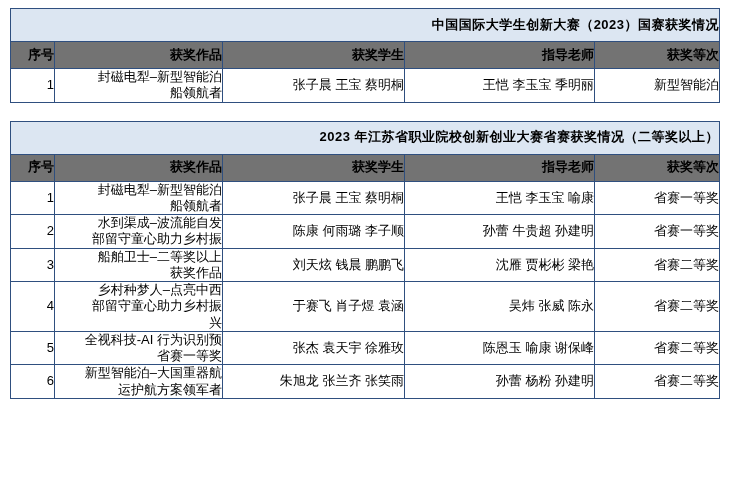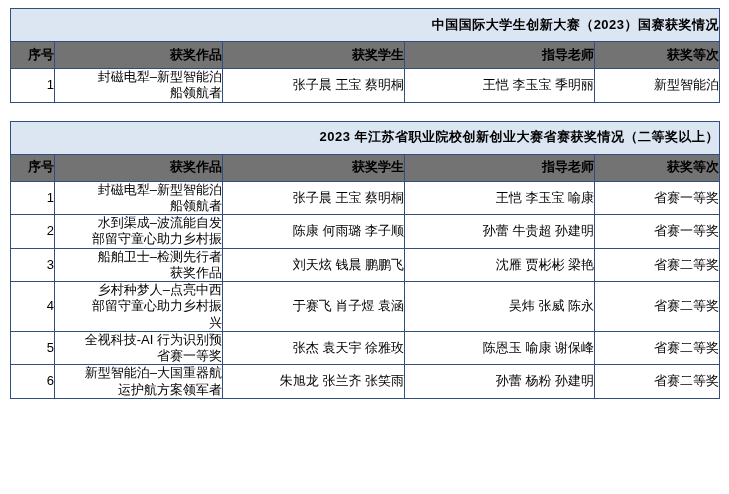--- a/index.html
+++ b/index.html
@@ -162,21 +162,21 @@
           <span>孙蕾  牛贵超  孙建明</span>
         </td>
         <td class="body-cell cell-lines">
           <span>省赛一等奖</span>
         </td>
       </tr>
 
       <tr>
         <td class="body-cell">3</td>
         <td class="body-cell cell-lines">
-          <span>船舶卫士–检测先行者</span>
+          <span>船舶卫士–二等奖以上</span>
           <span>获奖作品</span>
         </td>
         <td class="body-cell cell-lines">
           <span>刘天炫  钱晨  鹏鹏飞</span>
         </td>
         <td class="body-cell cell-lines">
           <span>沈雁  贾彬彬  梁艳</span>
         </td>
         <td class="body-cell cell-lines">
           <span>省赛二等奖</span>

